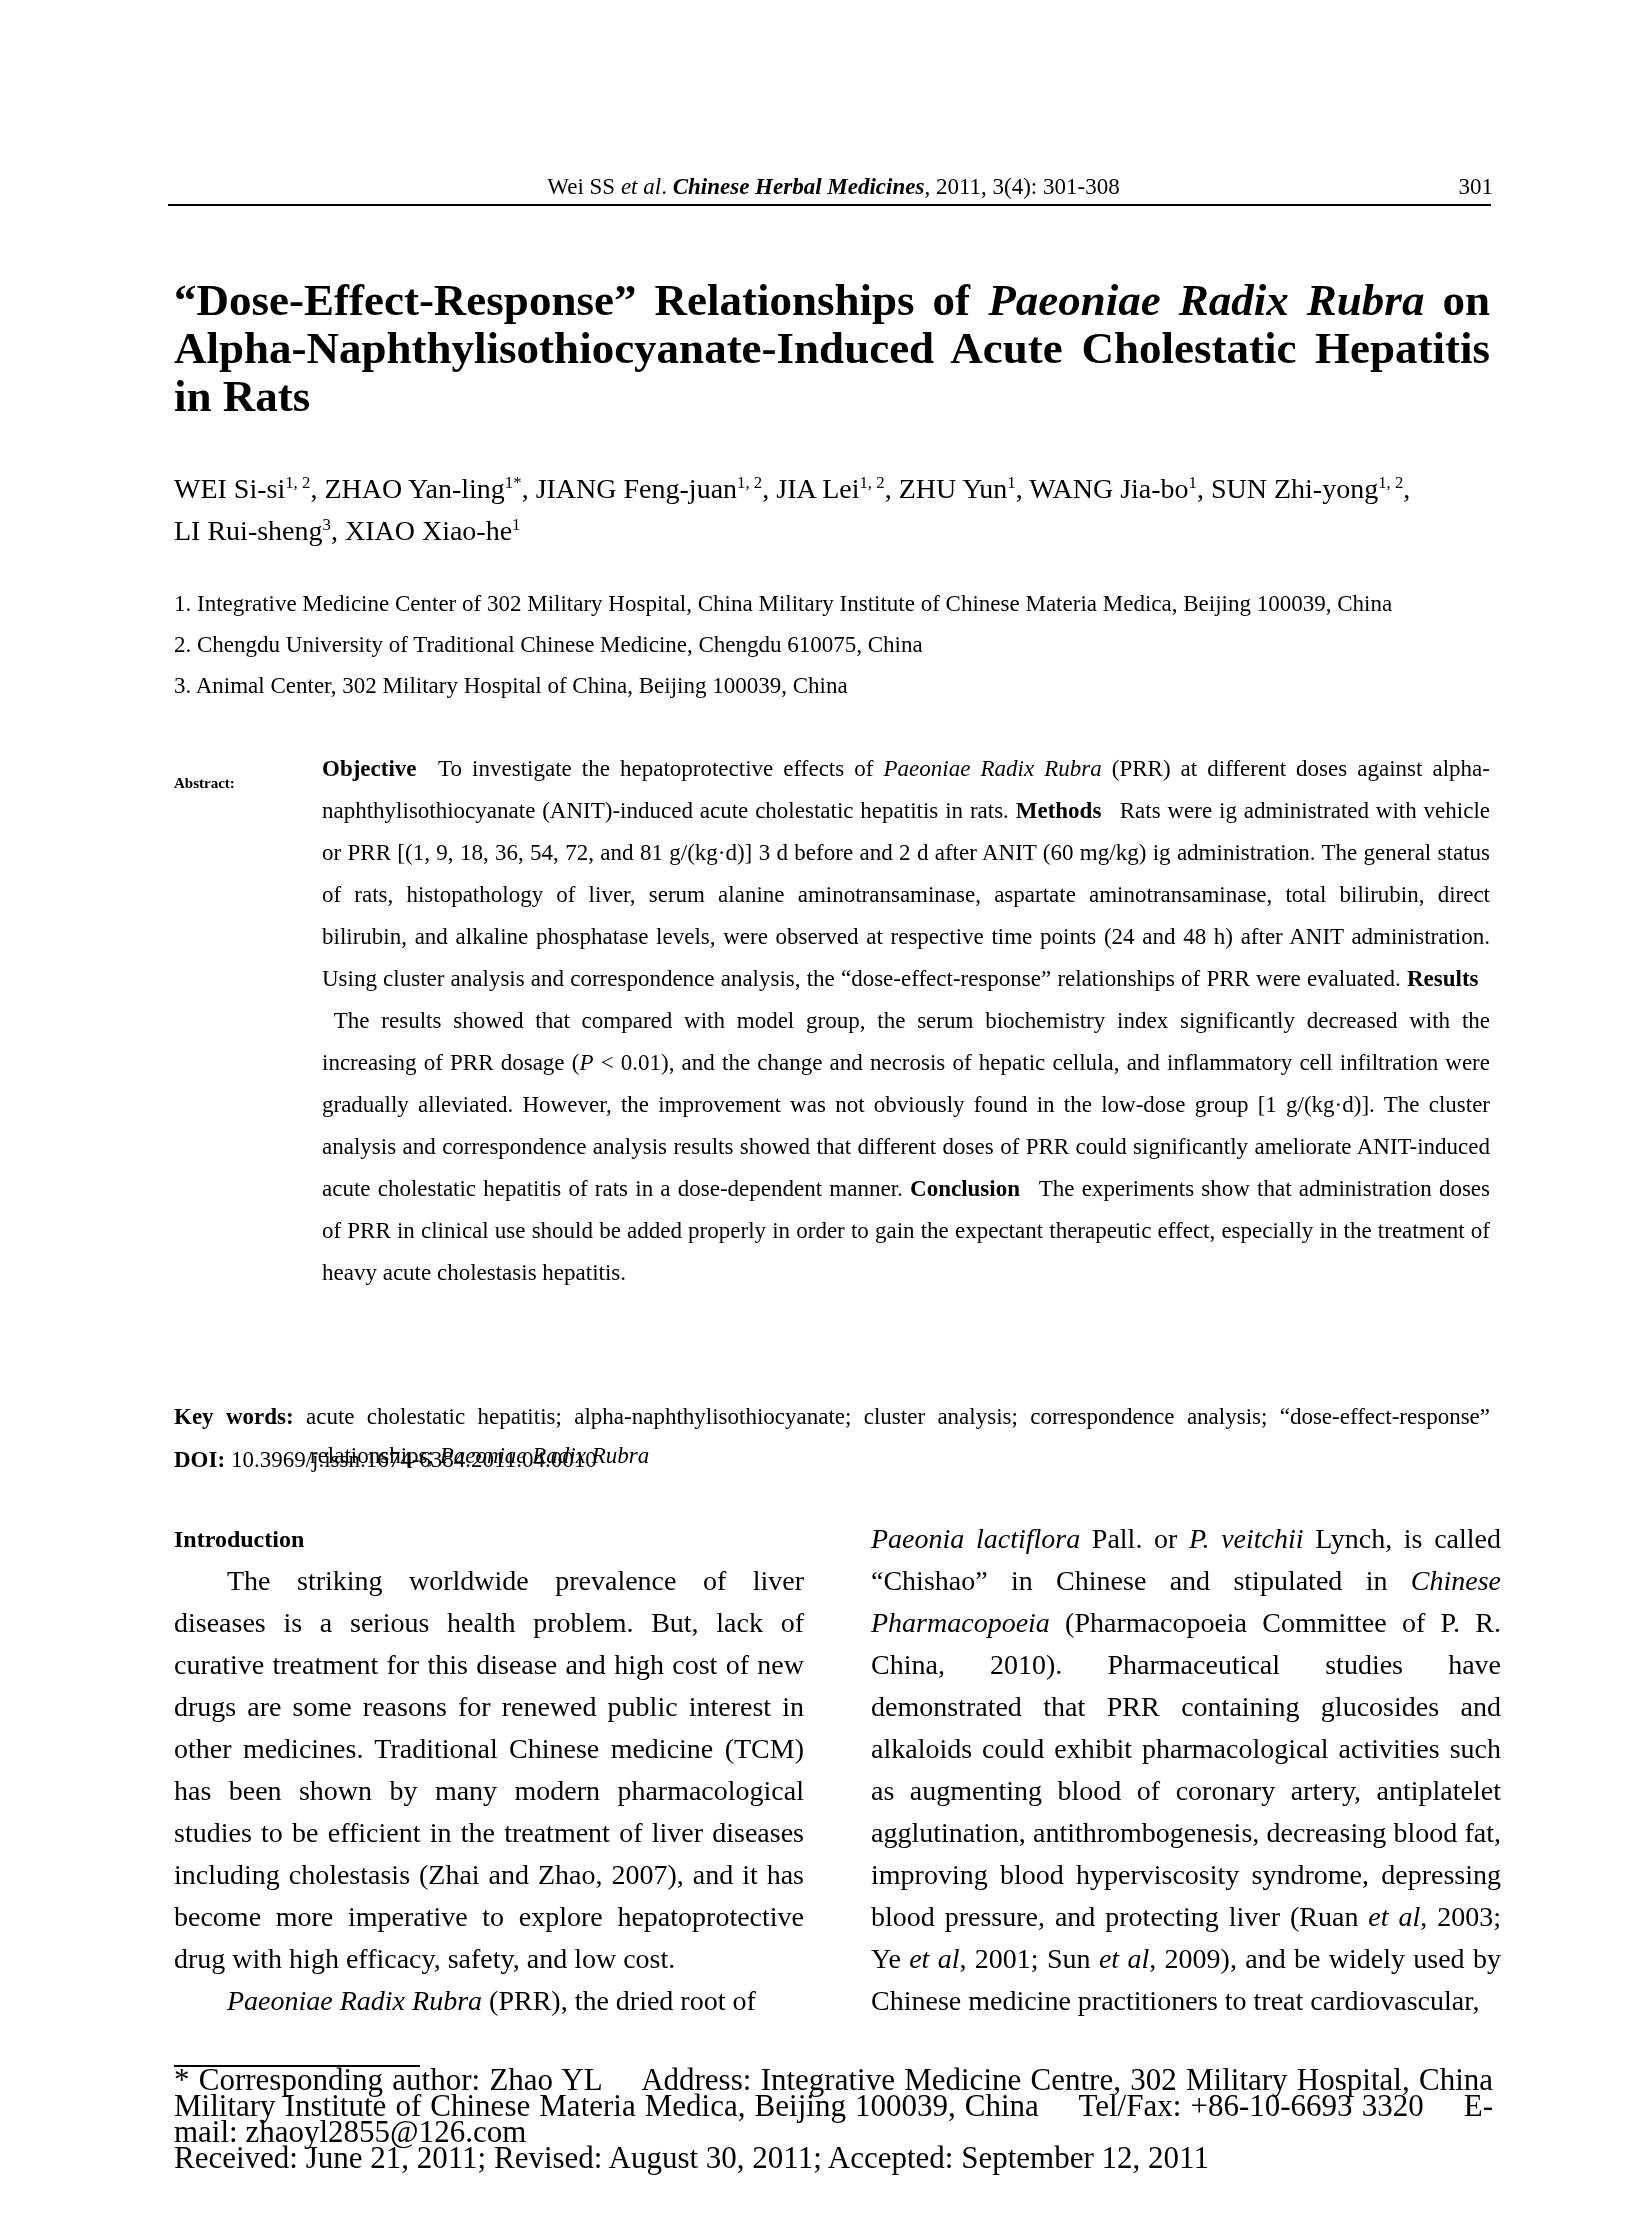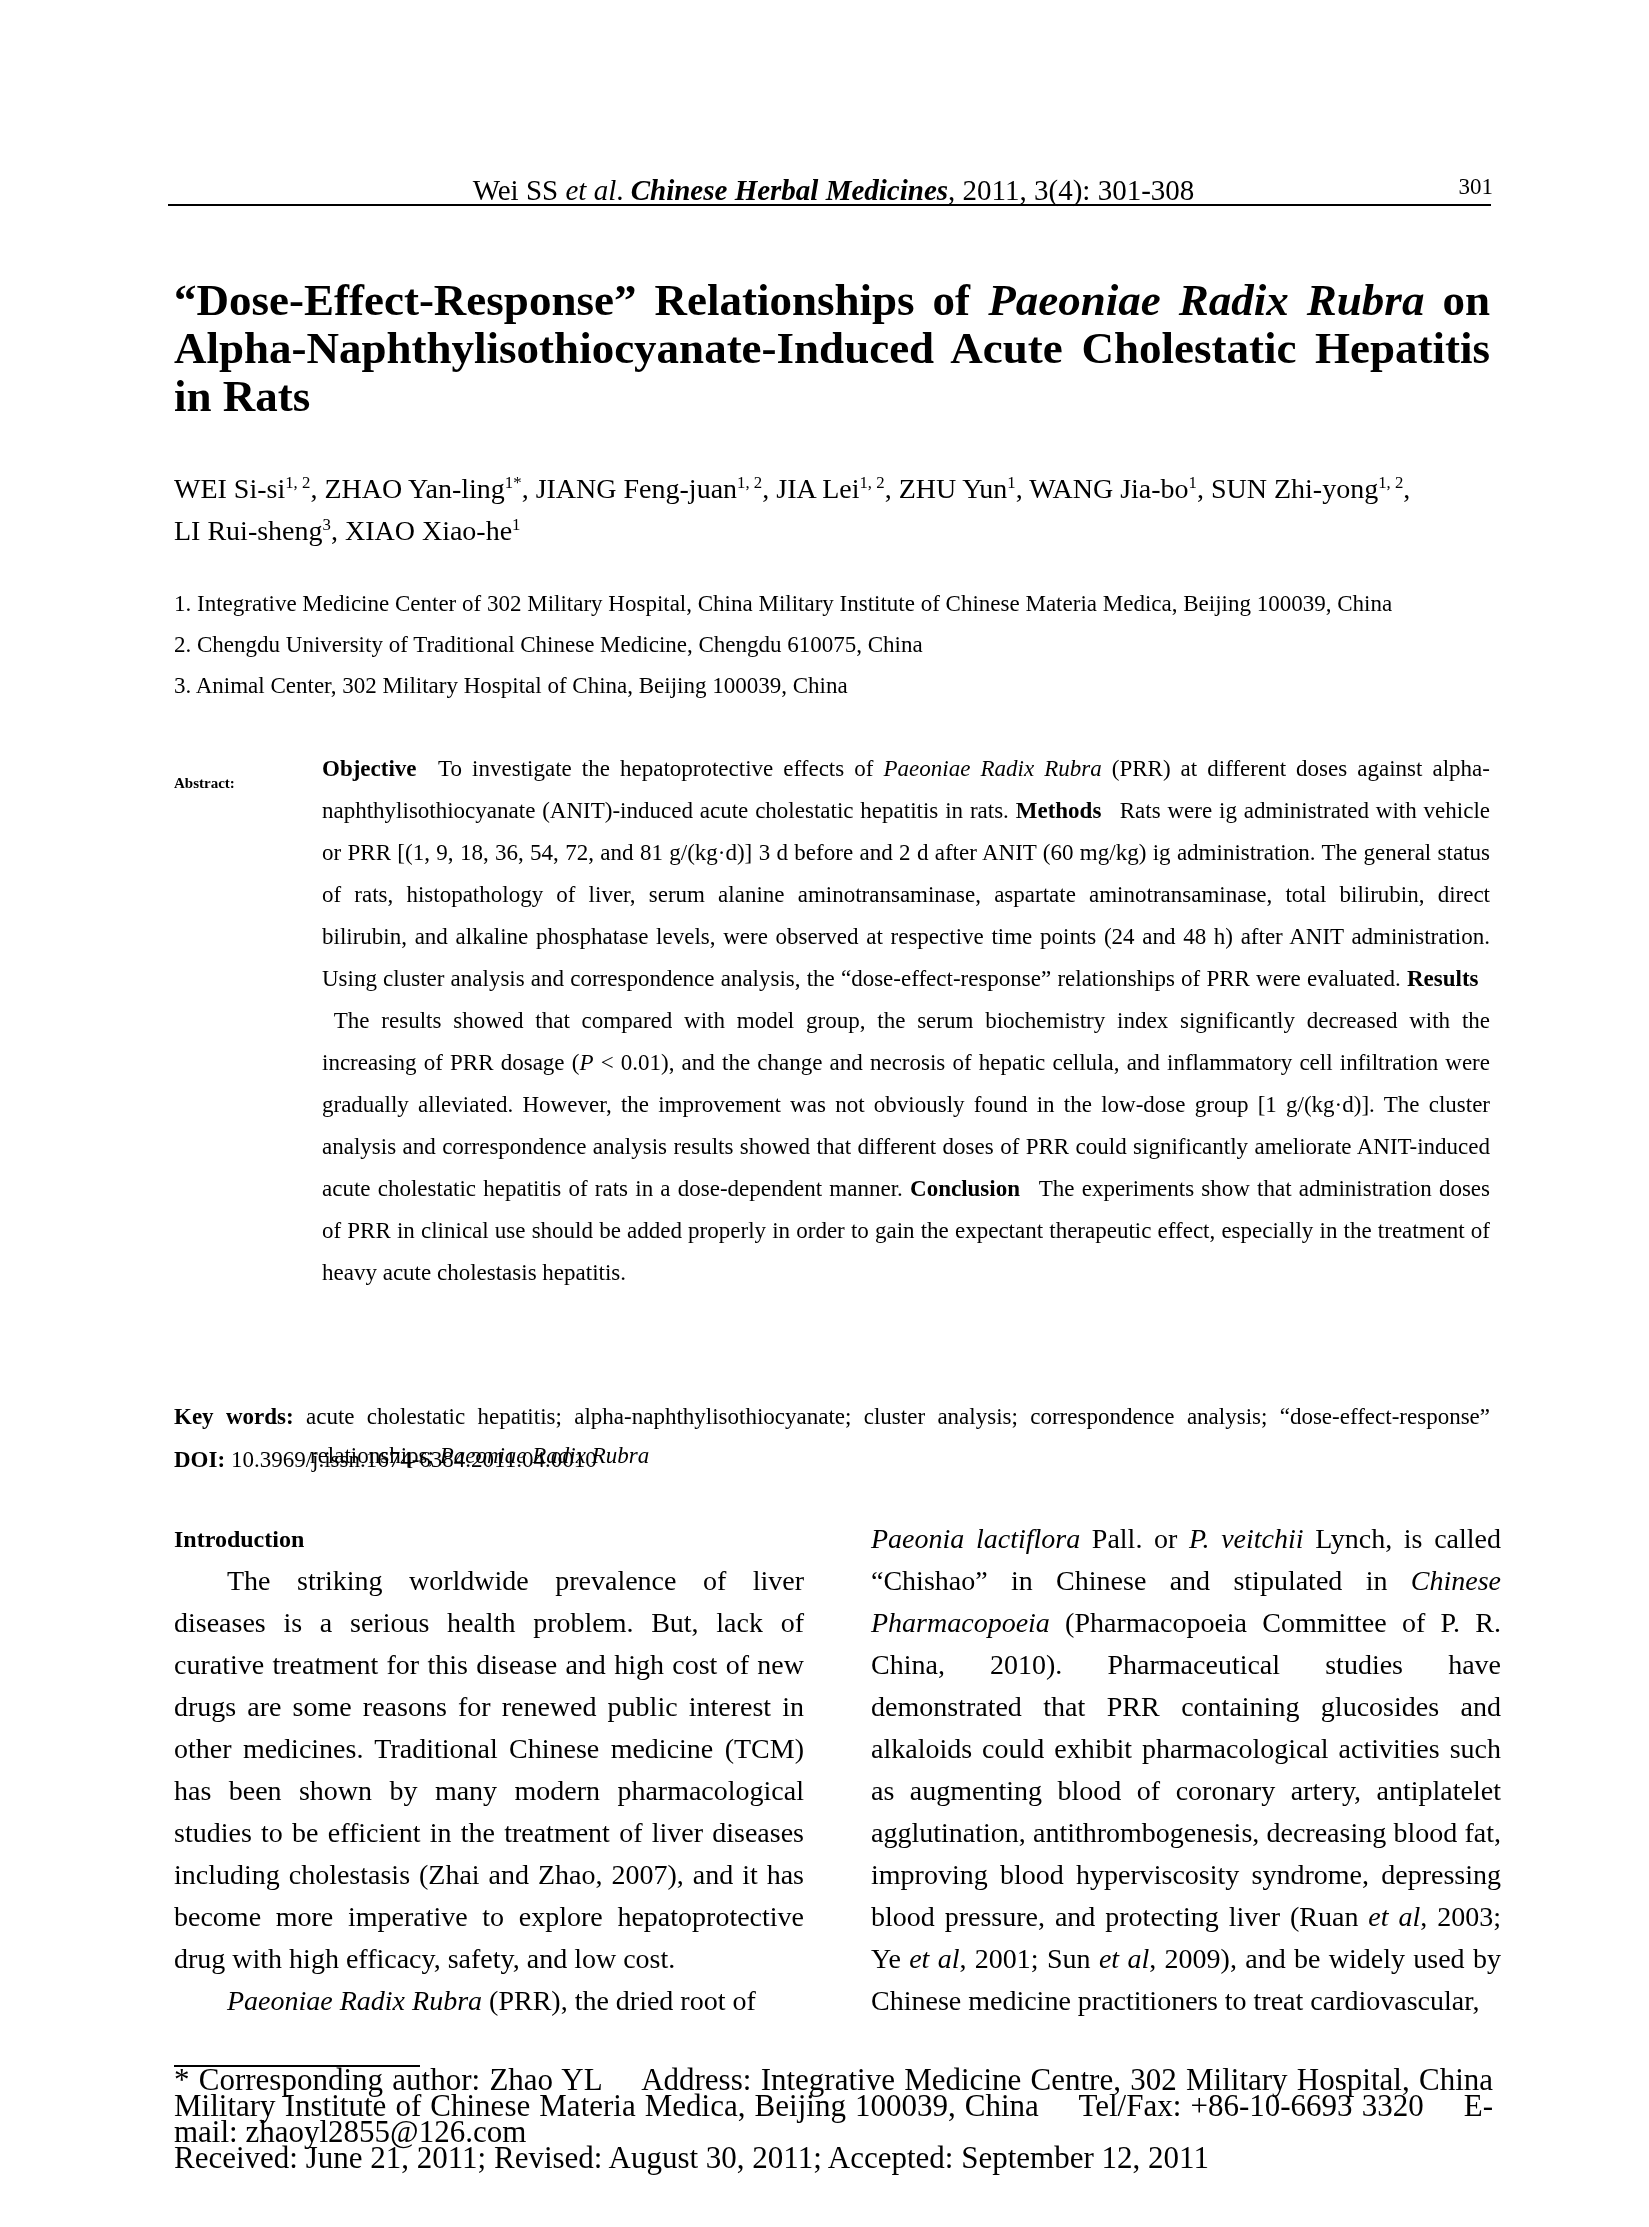--- a/index.html
+++ b/index.html
@@ -7,21 +7,21 @@
     width: 1650px; height: 2334px; position: relative; overflow: hidden;
     font-family: "Liberation Serif", "DejaVu Serif", serif; color: #000;
   }
   .abs { position: absolute; }
   i, .it { font-style: italic; }
   b, .bd { font-weight: bold; }
   sup { font-size: 60%; vertical-align: super; line-height: 0; }
 
   
   #running-header { left: 174px; top: 174px; width: 1319px; height: 31px; }
-  #running-header .cite { position: absolute; left: 0; width: 1319px; text-align: center; font-size: 29px; top: 0; }
+  #running-header .cite { position: absolute; left: 0; width: 1319px; text-align: center; font-size: 23px; top: 0; }
   #running-header .pnum { position: absolute; right: 0; top: 0; font-size: 23px; margin-left: 42px; }
   #header-rule { left: 168px; top: 204px; width: 1323px; height: 1.8px; background: #000; }
 
   
   #title { left: 174px; top: 276px; width: 1316px; font-size: 45px; font-weight: bold; line-height: 48px; text-align: justify; text-align-last: left; }
 
   
   #authors { left: 174px; top: 468px; width: 1316px; font-size: 28px; line-height: 42px; }
 
   

